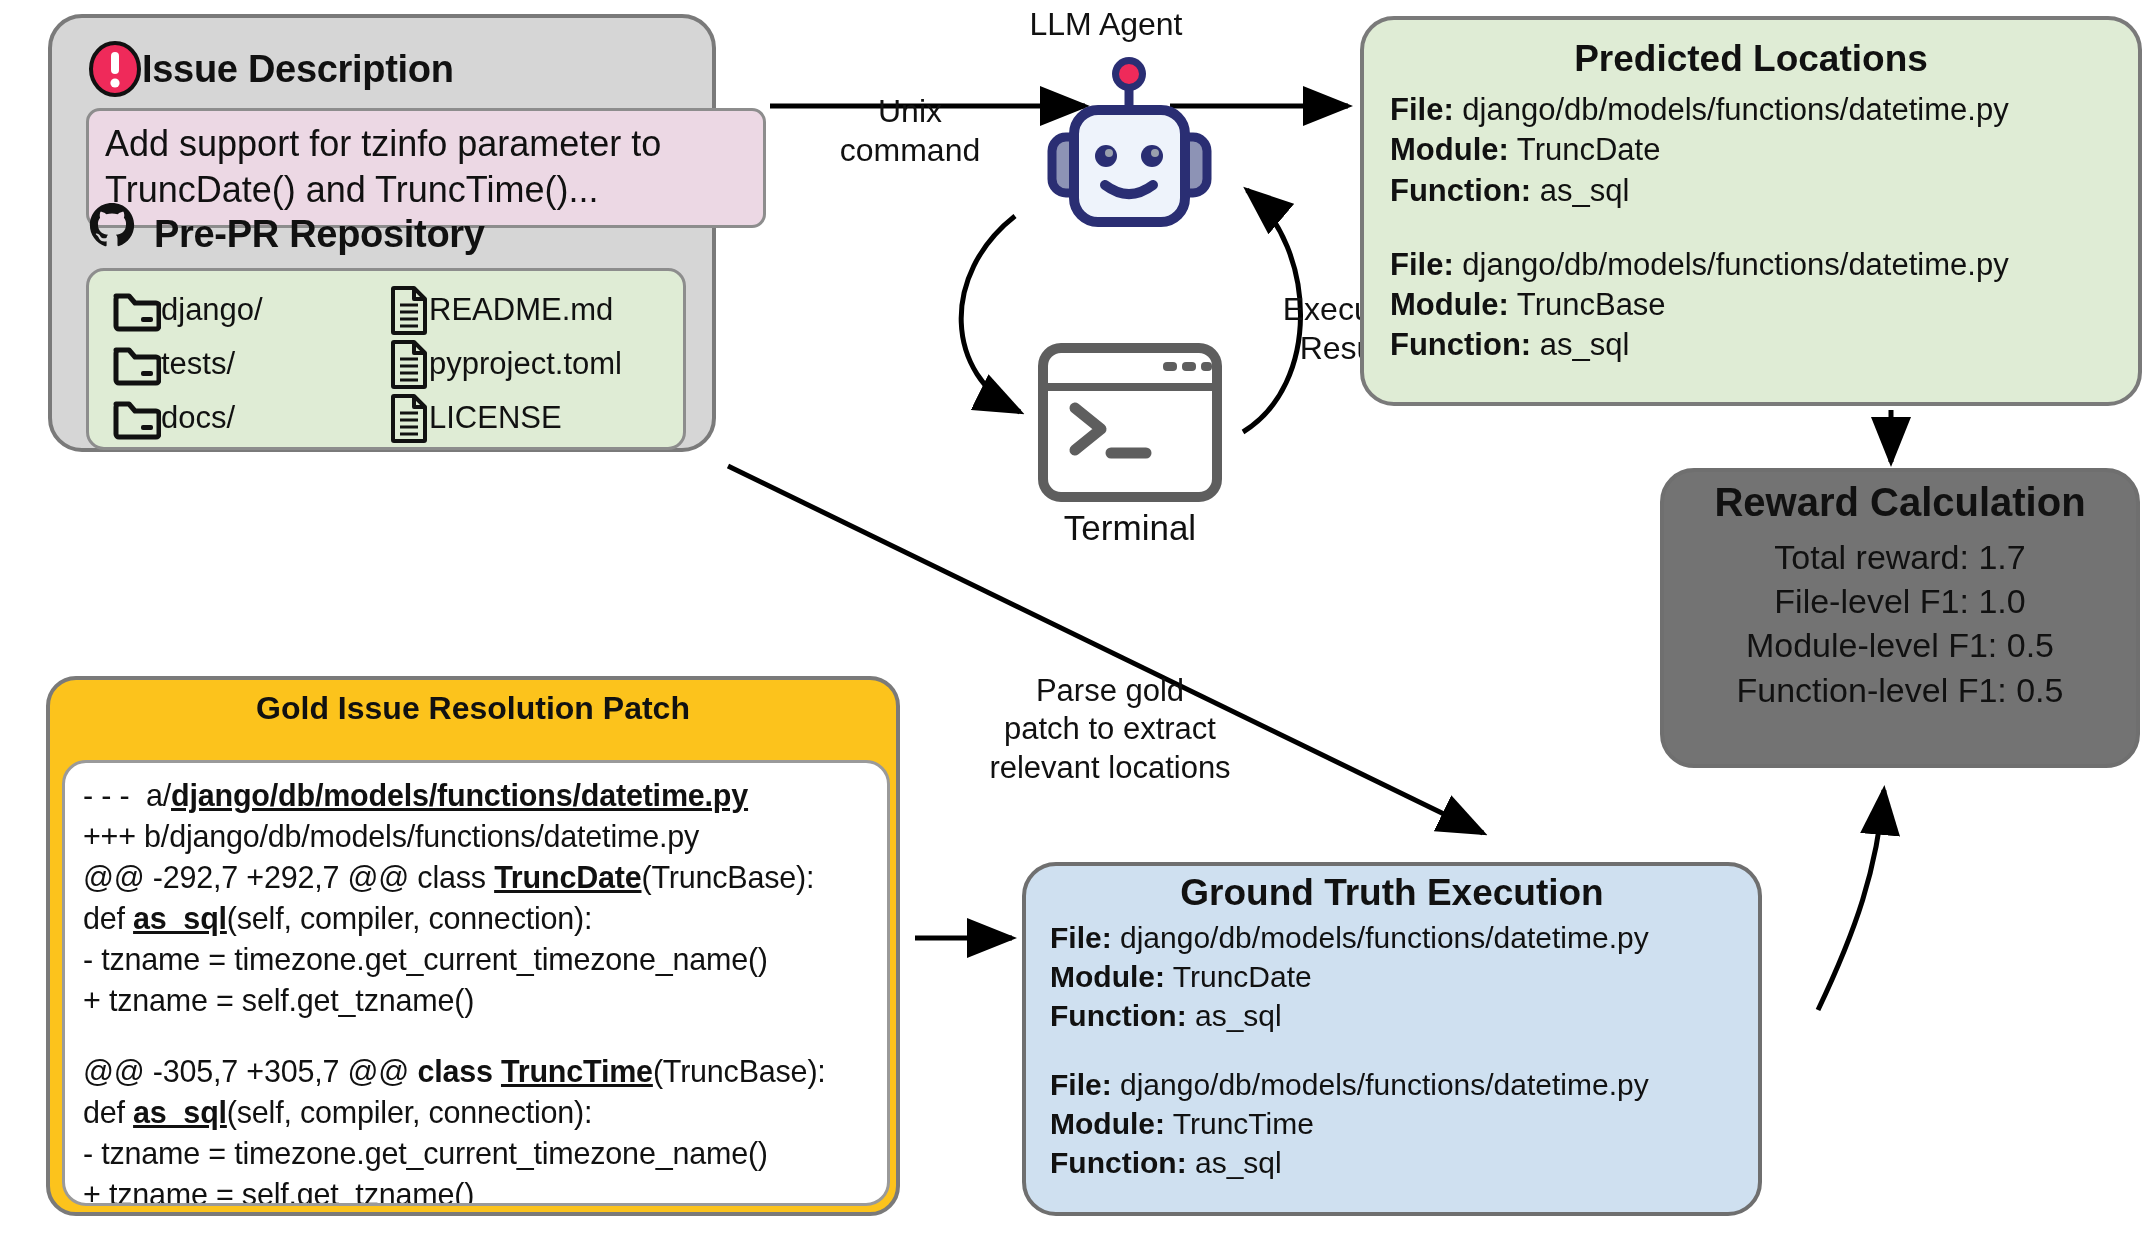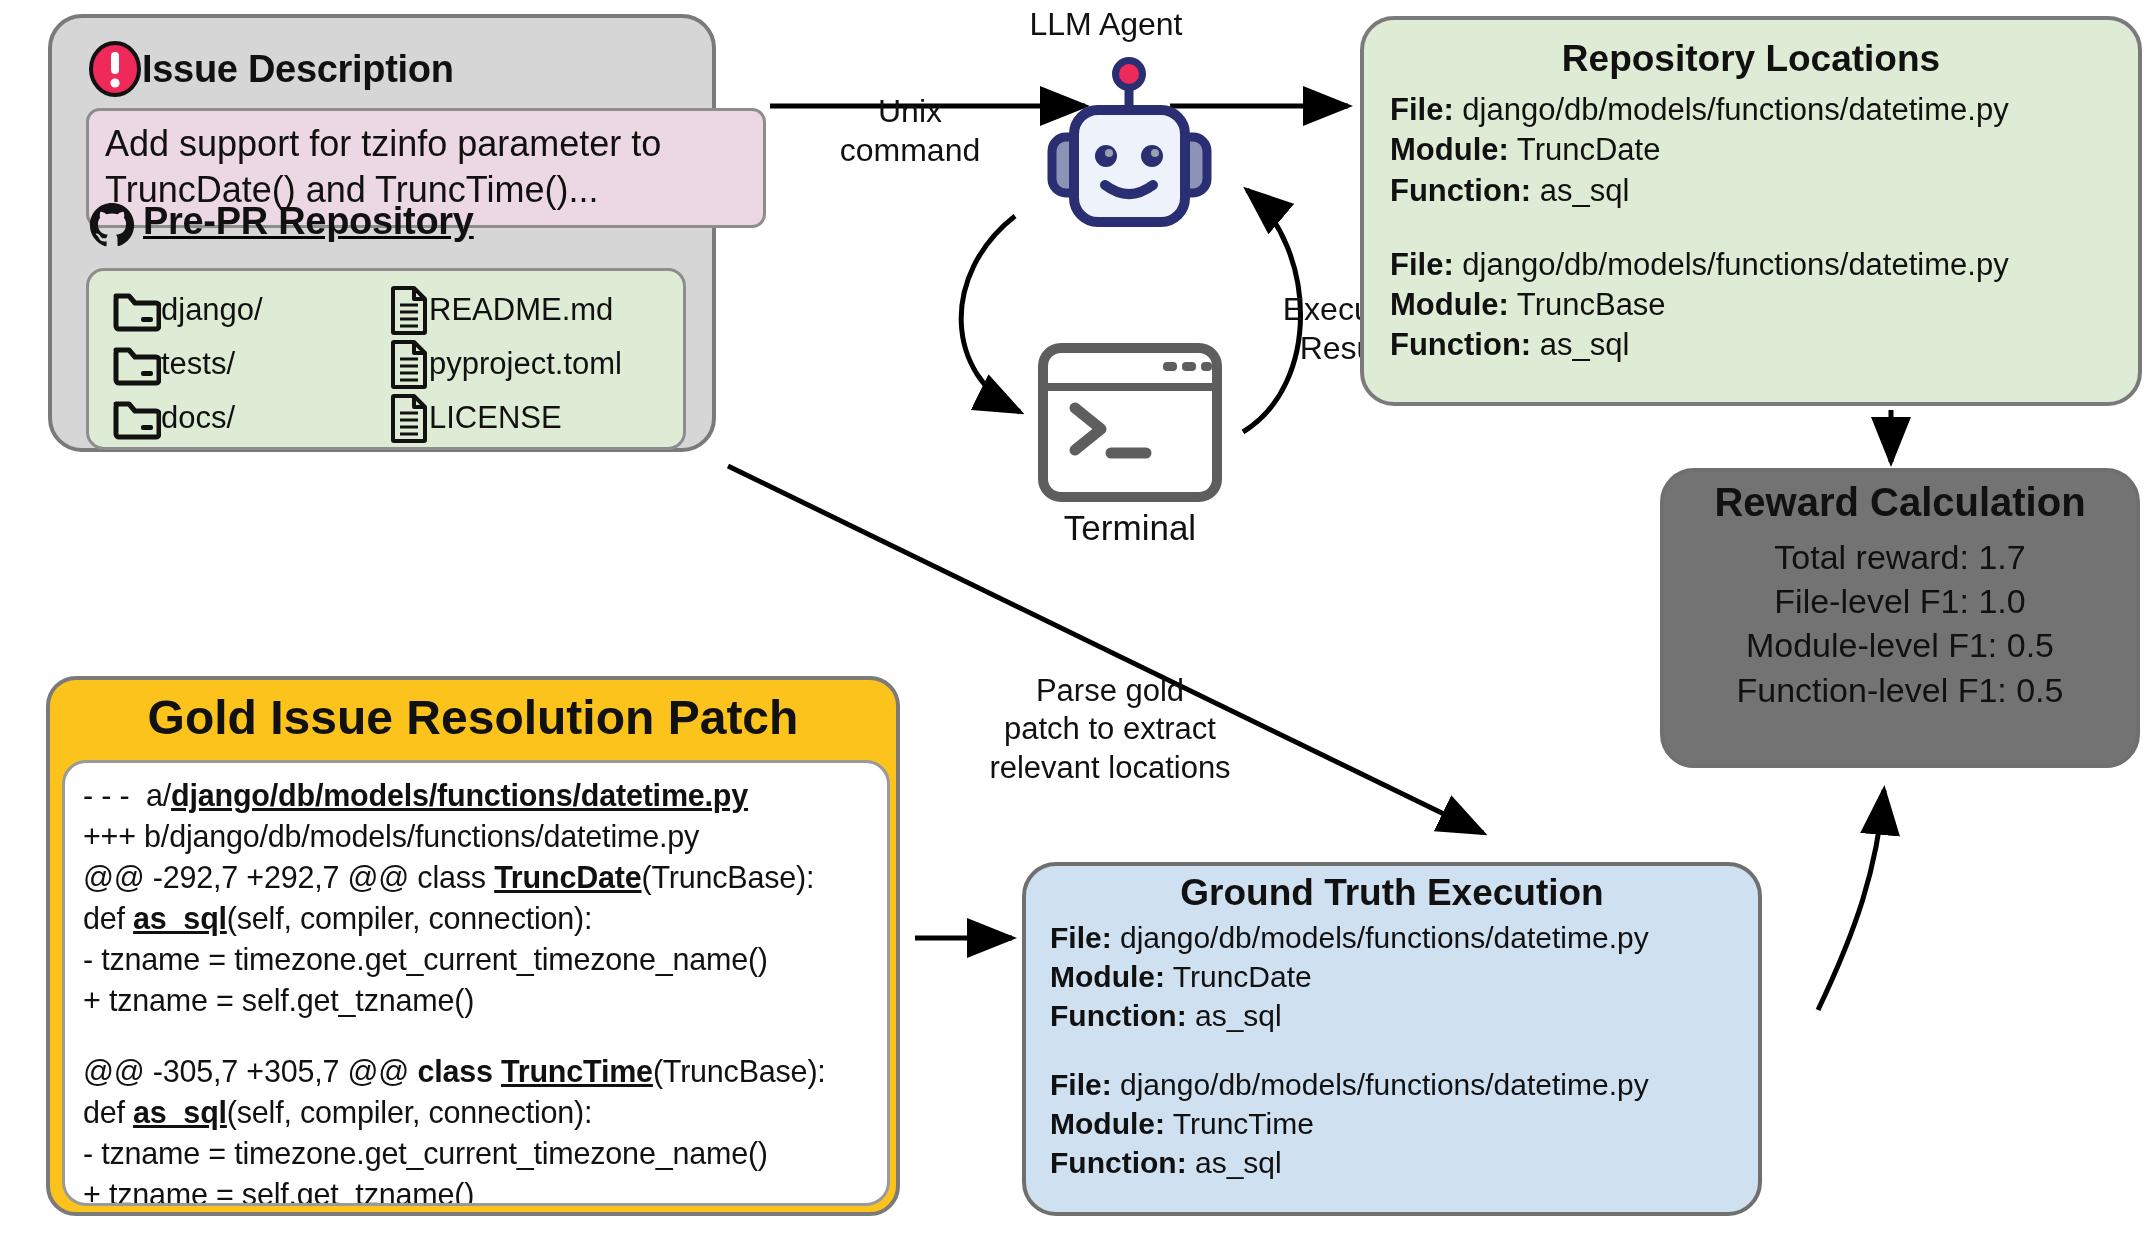--- a/index.html
+++ b/index.html
@@ -10,21 +10,21 @@
   .panel{position:absolute;box-sizing:border-box;}
   .rounded{border-radius:34px;border:4px solid #7a7a7a;}
 
   
   #issue-panel{left:48px;top:14px;width:668px;height:438px;background:#d6d6d6;}
   #issue-header{position:absolute;left:36px;top:22px;display:flex;align-items:center;}
   .issue-ic{width:54px;height:58px;flex:0 0 auto;}
   .hdr-title{font-size:38px;font-weight:bold;color:#111;letter-spacing:-.3px;white-space:nowrap;}
   #issue-text{position:absolute;left:34px;top:90px;width:680px;background:#ecd8e4;border:3px solid #8d8d8d;
     border-radius:14px;padding:10px 14px 12px 16px;box-sizing:border-box;font-size:36px;line-height:1.28;color:#111;}
-  #repo-header{position:absolute;left:34px;top:182px;display:flex;align-items:flex-start;gap:5px;text-decoration:underline;}
+  #repo-header{position:absolute;left:34px;top:182px;display:flex;align-items:flex-end;gap:16px;}
   #repo-box{position:absolute;left:34px;top:250px;width:600px;height:182px;background:#dfecd5;
     border:3px solid #8d8d8d;border-radius:18px;box-sizing:border-box;}
   .file-col{position:absolute;top:12px;}
   .file-row{display:flex;align-items:center;height:54px;}
   .file-row .lbl{font-size:31px;color:#111;white-space:nowrap;}
 
   
   #llm-title{position:absolute;left:956px;top:6px;width:300px;text-align:center;font-size:32px;color:#111;}
   #robot{position:absolute;left:1032px;top:52px;width:195px;height:190px;}
   #unix-label{position:absolute;left:810px;top:92px;width:200px;text-align:center;font-size:32px;line-height:1.22;color:#111;}
@@ -40,21 +40,21 @@
   .loc-line b{font-weight:bold;}
   .loc-gap{height:34px;}
 
   
   #reward{left:1660px;top:468px;width:480px;height:300px;background:#737373;border-color:#6f6f6f;}
   #reward .box-title{font-size:40px;margin-top:8px;}
   .reward-line{font-size:34px;line-height:1.30;color:#111;text-align:center;}
 
   
   #patch{left:46px;top:676px;width:854px;height:540px;background:#fcc31c;border-color:#7a7a7a;border-radius:30px;}
-  #patch .box-title{font-size:48px;margin:10px 0 8px 0;}
+  #patch .box-title{font-size:32px;margin:10px 0 8px 0;}
   #patch-inner{position:absolute;left:12px;top:80px;width:828px;height:446px;background:#fff;border:3px solid #9a9a9a;
     border-radius:24px;box-sizing:border-box;padding:12px 0 0 18px;overflow:hidden;}
   .code-line{font-size:30.5px;line-height:1.345;color:#111;white-space:pre;letter-spacing:-.2px;}
   .code-line .bu{font-weight:bold;text-decoration:underline;}
   .code-line .b{font-weight:bold;}
   .code-blank{height:30px;}
 
   
   #ground{left:1022px;top:862px;width:740px;height:354px;background:#cfe0f0;border-color:#6f6f6f;}
   #ground .box-title{font-size:37px;margin:6px 0 4px 0;}
@@ -206,21 +206,21 @@
     <line x1="76" y1="113" x2="111" y2="113" stroke="#5e5e5e" stroke-width="11" stroke-linecap="round"></line>
   </svg>
   <div id="terminal-label">Terminal</div>
 
   <div id="exec-label">
     <div>Execution</div>
     <div>Results</div>
   </div>
 
   <div class="panel rounded" id="predicted">
-    <div class="box-title">Repository Locations</div>
+    <div class="box-title">Predicted Locations</div>
     <div class="loc-list" id="predicted-list">
         <div class="loc-line"><b>File:</b><span> django/db/models/functions/datetime.py</span></div>
         <div class="loc-line"><b>Module:</b><span> TruncDate</span></div>
         <div class="loc-line"><b>Function:</b><span> as_sql</span></div>
         <div class="loc-gap"></div>
         <div class="loc-line"><b>File:</b><span> django/db/models/functions/datetime.py</span></div>
         <div class="loc-line"><b>Module:</b><span> TruncBase</span></div>
         <div class="loc-line"><b>Function:</b><span> as_sql</span></div>
       </div>
   </div>

